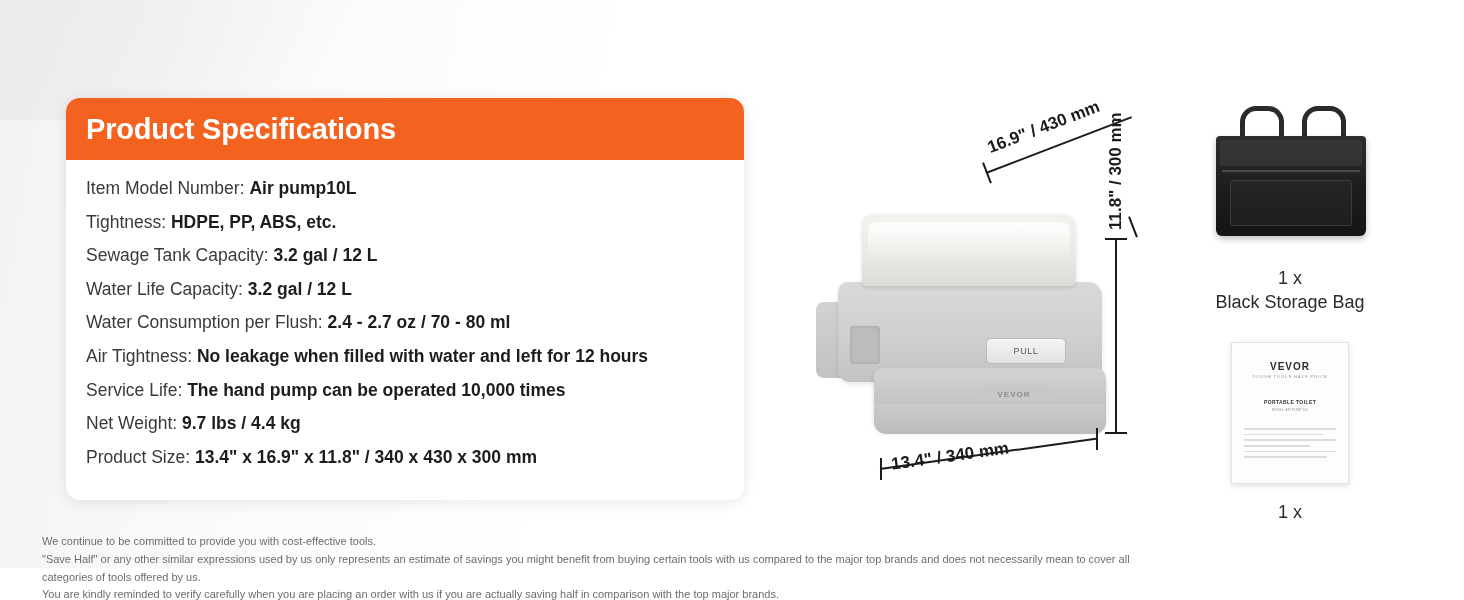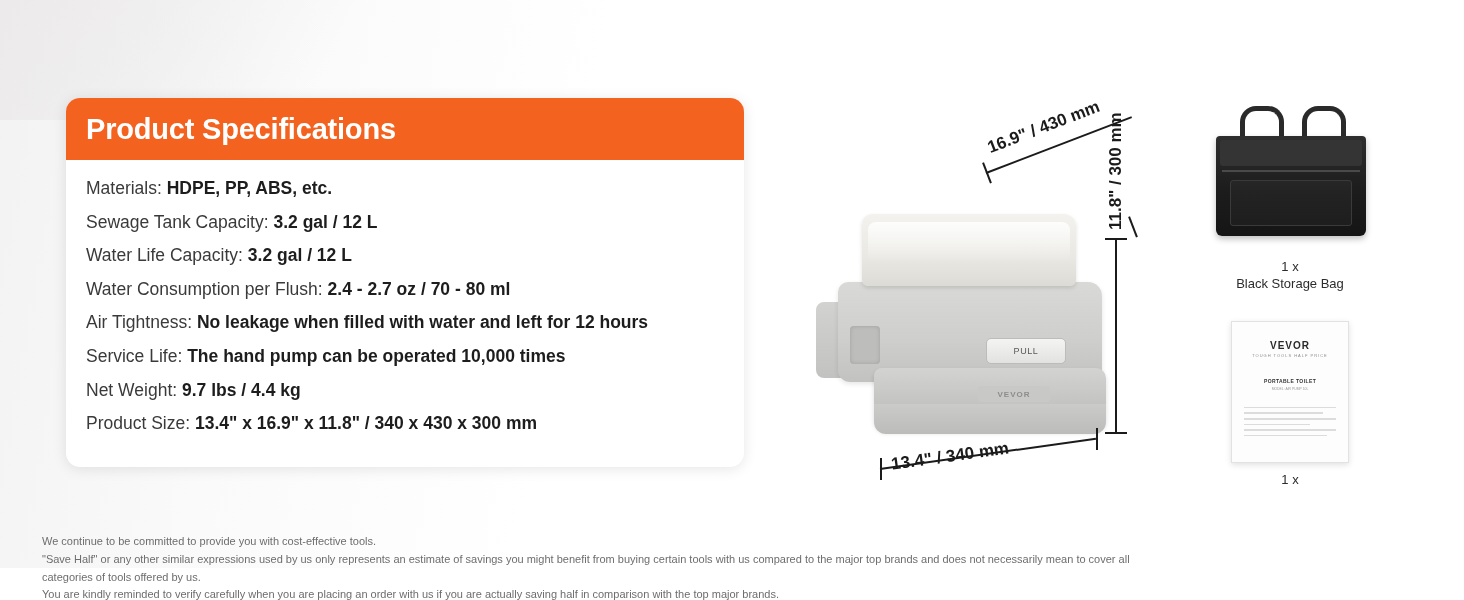--- a/index.html
+++ b/index.html
@@ -231,24 +231,24 @@
   
   .accessories {
     position: absolute;
     left: 1160px;
     top: 100px;
     width: 260px;
   }
   .acc-item { text-align: center; }
   .acc-item + .acc-item { margin-top: 28px; }
   .acc-caption {
-    font-size: 13px;
+    font-size: 18px;
     color: #2c2c2c;
     line-height: 1.34;
-    margin-top: 8px;
+    margin-top: 16px;
   }
 
   
   .bag-wrap {
     position: relative;
     width: 168px;
     height: 150px;
     margin: 0 auto;
   }
   .bag-handle-l, .bag-handle-r {
@@ -348,21 +348,25 @@
 </style>
 </head>
 <body>
 
 <div class="page">
 
   <div class="spec-card">
     <div class="spec-header">Product Specifications</div>
     <div class="spec-body">
       <div class="spec-row">
-        <span class="spec-label">Materials:</span>
+        <span class="spec-label">Item Model Number:</span>
+        <span class="spec-value">Air pump10L</span>
+      </div>
+      <div class="spec-row">
+        <span class="spec-label">Tightness:</span>
         <span class="spec-value">HDPE, PP, ABS, etc.</span>
       </div>
       <div class="spec-row">
         <span class="spec-label">Sewage Tank Capacity:</span>
         <span class="spec-value">3.2 gal / 12 L</span>
       </div>
       <div class="spec-row">
         <span class="spec-label">Water Life Capacity:</span>
         <span class="spec-value">3.2 gal / 12 L</span>
       </div>

